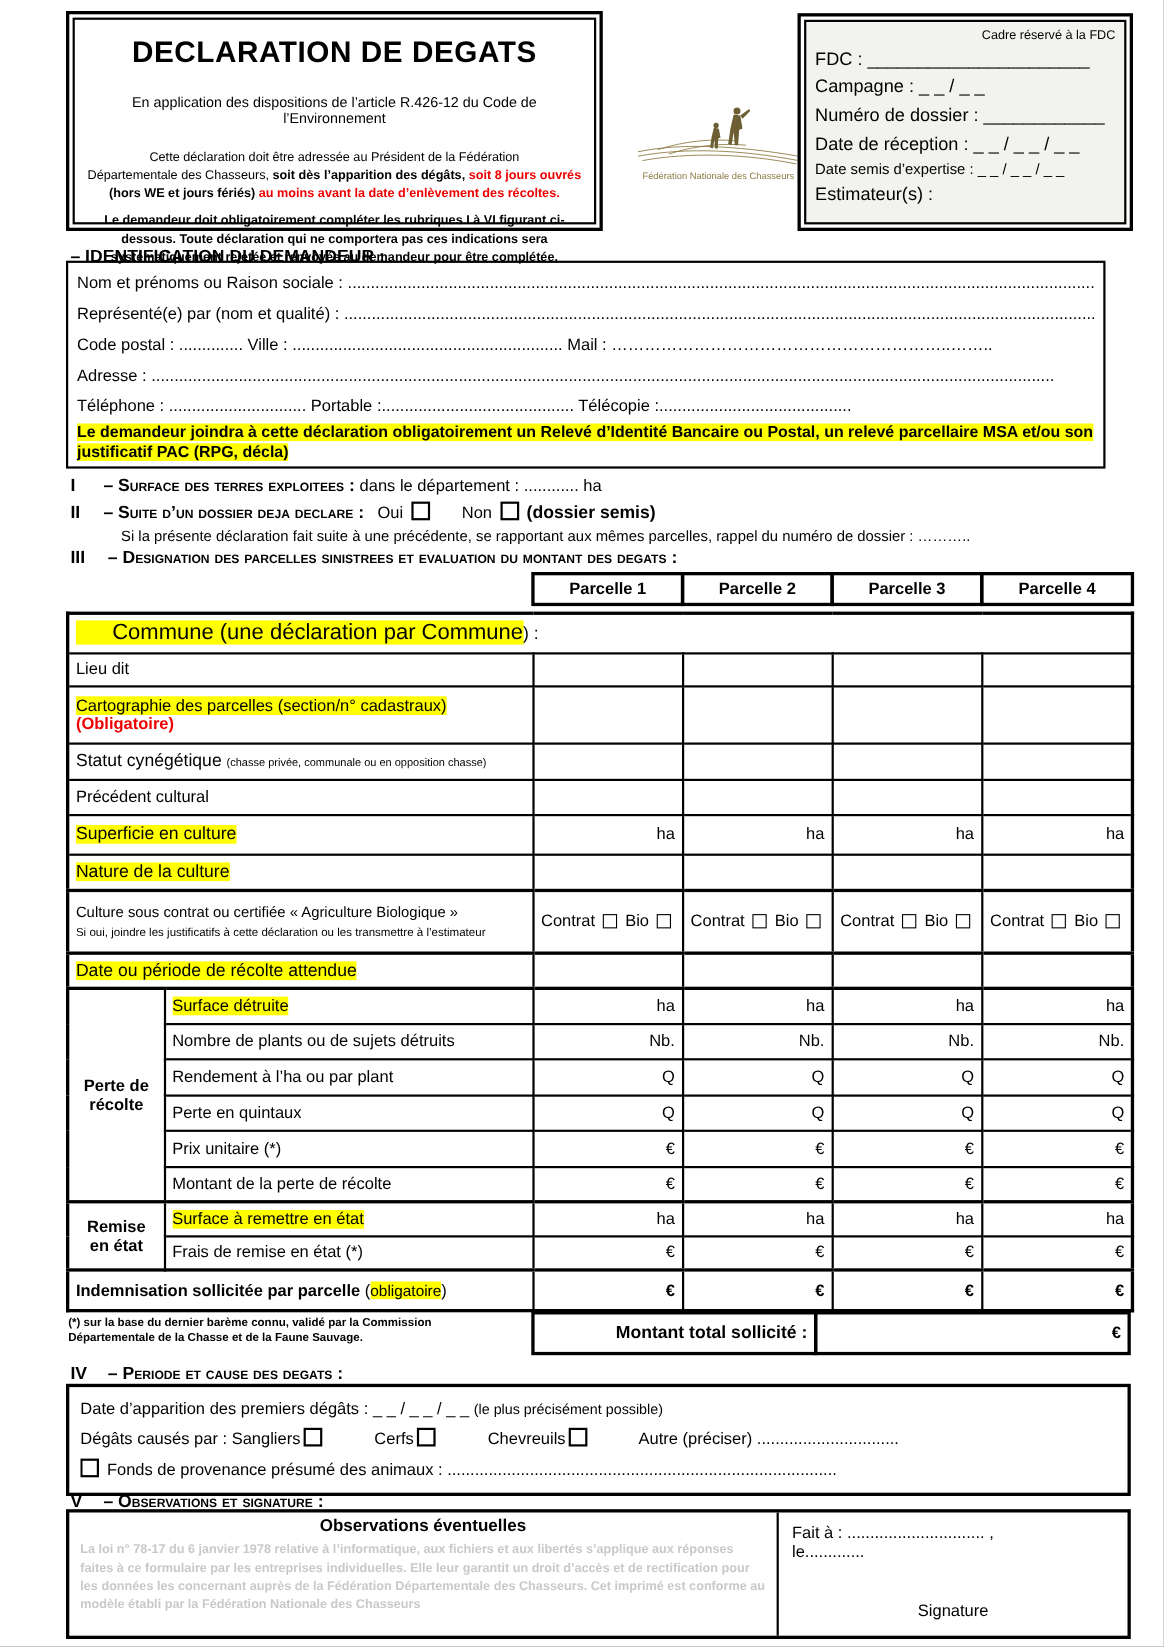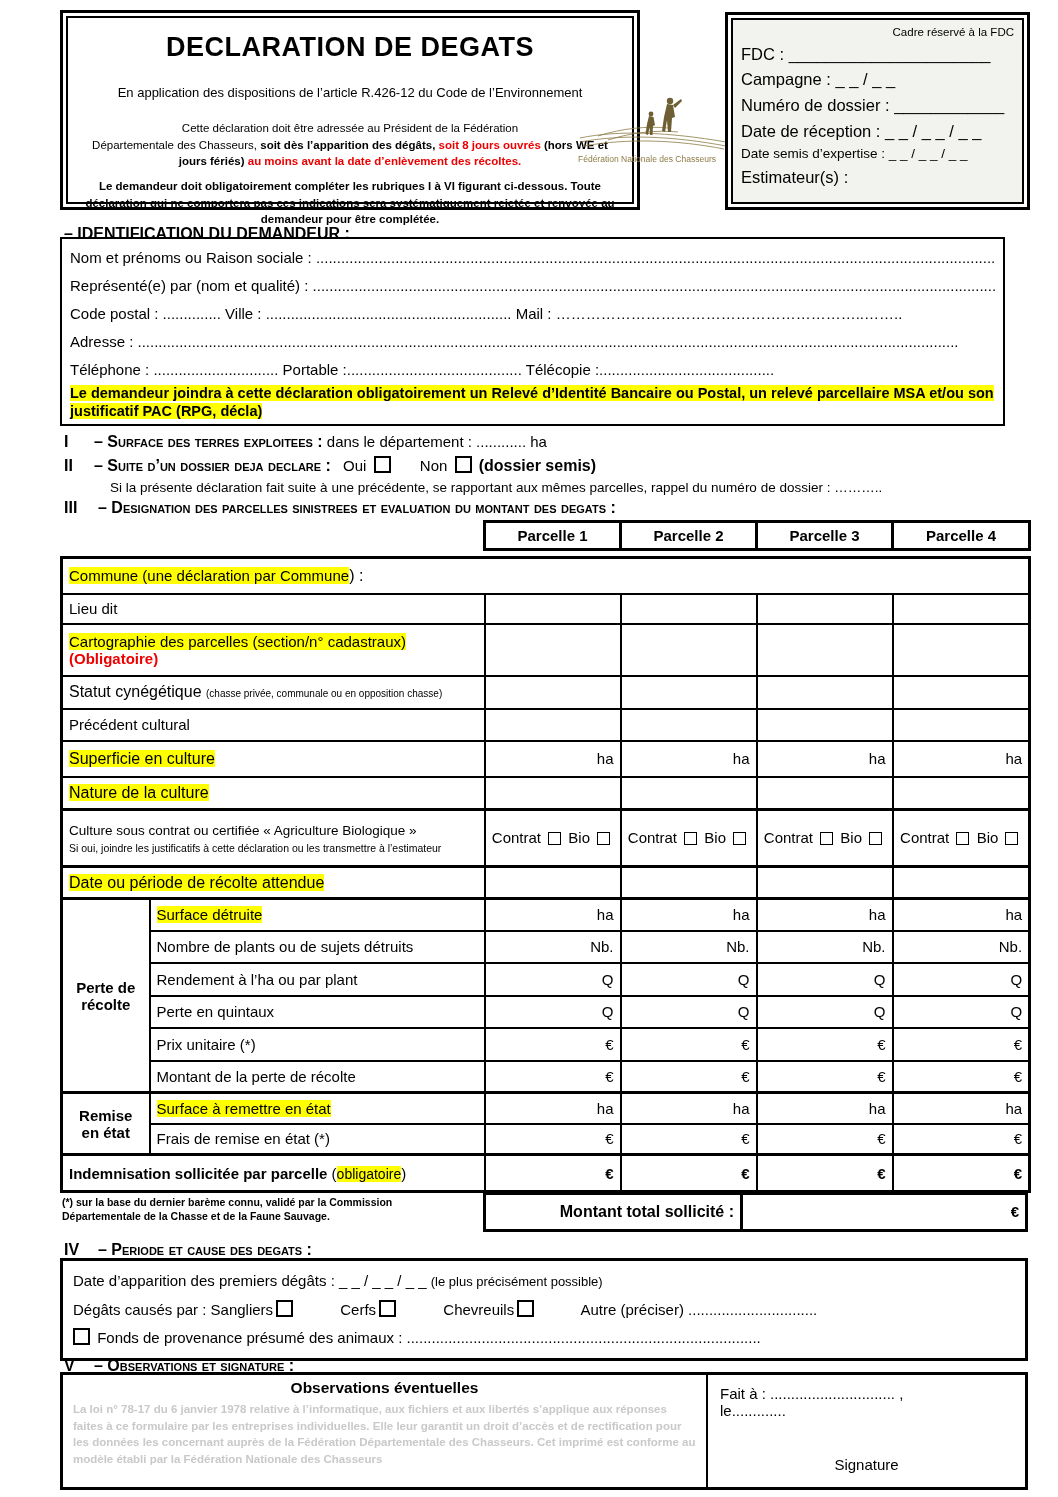--- a/index.html
+++ b/index.html
@@ -18,21 +18,21 @@
   .dblbox .inner{border:2px solid #000;width:100%;height:100%;box-sizing:border-box;}
 
   
   .hdr-inner{text-align:center;padding:14px 10px 6px;}
   .hdr-title{font-size:27px;font-weight:bold;letter-spacing:.5px;}
   .hdr-sub{font-size:13px;margin-top:22px;}
   .hdr-note{font-size:11.5px;margin-top:20px;line-height:1.45;}
   .hdr-note2{font-size:11.5px;font-weight:bold;margin-top:8px;line-height:1.45;}
 
   
-  .logo{position:absolute;left:578px;top:92px;width:150px;height:80px;text-align:left;}
+  .logo{position:absolute;left:578px;top:92px;width:150px;height:80px;text-align:center;}
   .logo-cap{font-size:8.5px;color:#8d7b45;margin-top:-4px;white-space:nowrap;}
 
   
   .fdc-inner{background:#f2f2ef;padding:4px 8px;font-size:16.5px;line-height:1.55;}
   .fdc-corner{font-size:11.5px;text-align:right;}
   .fdc-small{font-size:13.5px;}
 
   
   .id-heading{position:absolute;left:64px;top:225px;font-size:16px;font-weight:bold;}
   .id-box{position:absolute;left:60px;top:237px;width:945px;border:2.5px solid #000;
@@ -92,21 +92,21 @@
   .p5-title{text-align:center;font-weight:bold;font-size:15.5px;}
   .p5-legal{font-size:11.5px;font-weight:bold;color:#c9c9c9;line-height:1.45;margin-top:4px;}
   .p5-right{flex:1;display:flex;flex-direction:column;padding:10px 12px;font-size:15px;box-sizing:border-box;}
   .p5-sign{margin-top:auto;text-align:center;font-size:15px;padding-bottom:4px;}
 </style>
 </head>
 <body>
 
 <div class="page">
 
-  <div class="dblbox" style="left:60px;top:10px;width:580px;height:200px;">
+  <div class="dblbox" style="left:60px;top:10px;width:488px;height:200px;">
     <div class="inner hdr-inner">
       <div class="hdr-title">DECLARATION DE DEGATS</div>
       <div class="hdr-sub">En application des dispositions de l’article R.426-12 du Code de l’Environnement</div>
       <div class="hdr-note">
         <span>Cette déclaration doit être adressée au Président de la Fédération</span><br>
         <span>Départementale des Chasseurs, </span><span class="b">soit dès l’apparition des dégâts, </span><span class="b red">soit 8 jours ouvrés </span><span class="b">(hors WE et jours fériés) </span><span class="b red">au moins avant la date d’enlèvement des récoltes.</span>
       </div>
       <div class="hdr-note2">Le demandeur doit obligatoirement compléter les rubriques I à VI figurant ci-dessous. Toute déclaration qui ne comportera pas ces indications sera systématiquement rejetée et renvoyée au demandeur pour être complétée.</div>
     </div>
   </div>
@@ -182,21 +182,21 @@
     <colgroup>
         <col style="width:88px">
         <col style="width:335px">
         <col style="width:136px">
         <col style="width:136px">
         <col style="width:136px">
         <col style="width:137px">
       </colgroup>
     <tbody>
         <tr style="height:36px">
-          <td colspan="6"><span class="hl" style="font-size:15px;">Commune (une déclaration par Commune</span><span style="font-size:16px;">) :</span></td>
+          <td colspan="6"><span class="hl" style="font-size:20px;padding-left:33px;">Commune (une déclaration par Commune</span><span style="font-size:16px;">) :</span></td>
         </tr>
     <tr style="height:30px">
           <td colspan="2" class="lab">Lieu dit</td>
           <td class="p1"></td>
           <td></td>
           <td></td>
           <td></td>
         </tr>
     <tr style="height:52px">
           <td colspan="2" class="lab"><span class="hl">Cartographie des parcelles (section/n° cadastraux)</span><br><span class="lab2red">(Obligatoire)</span></td>

